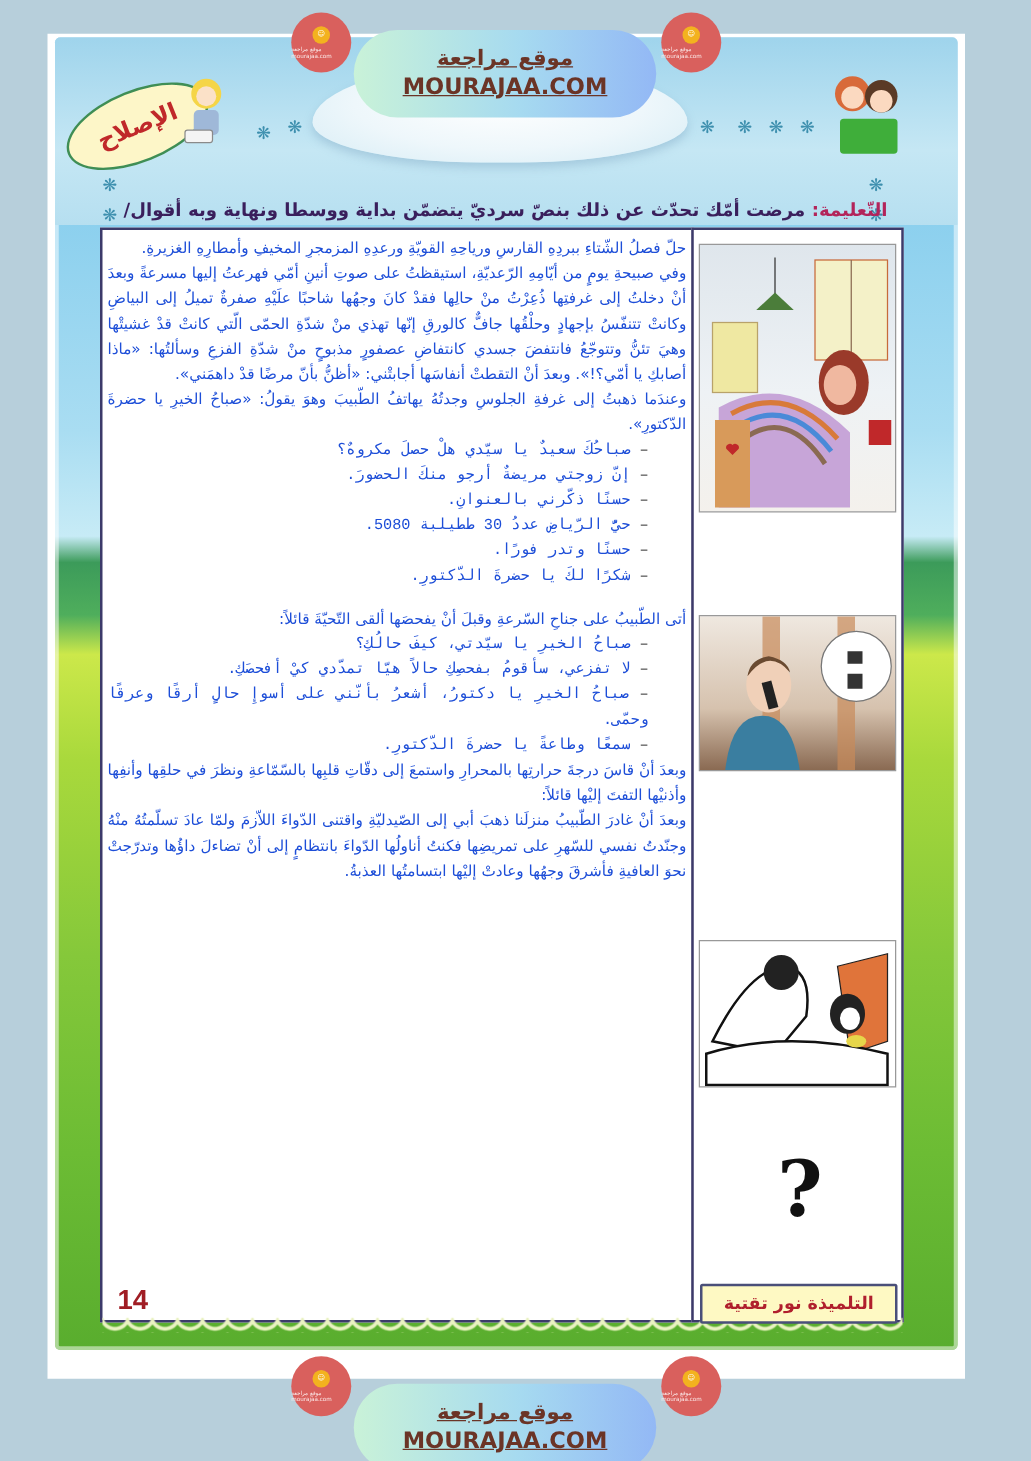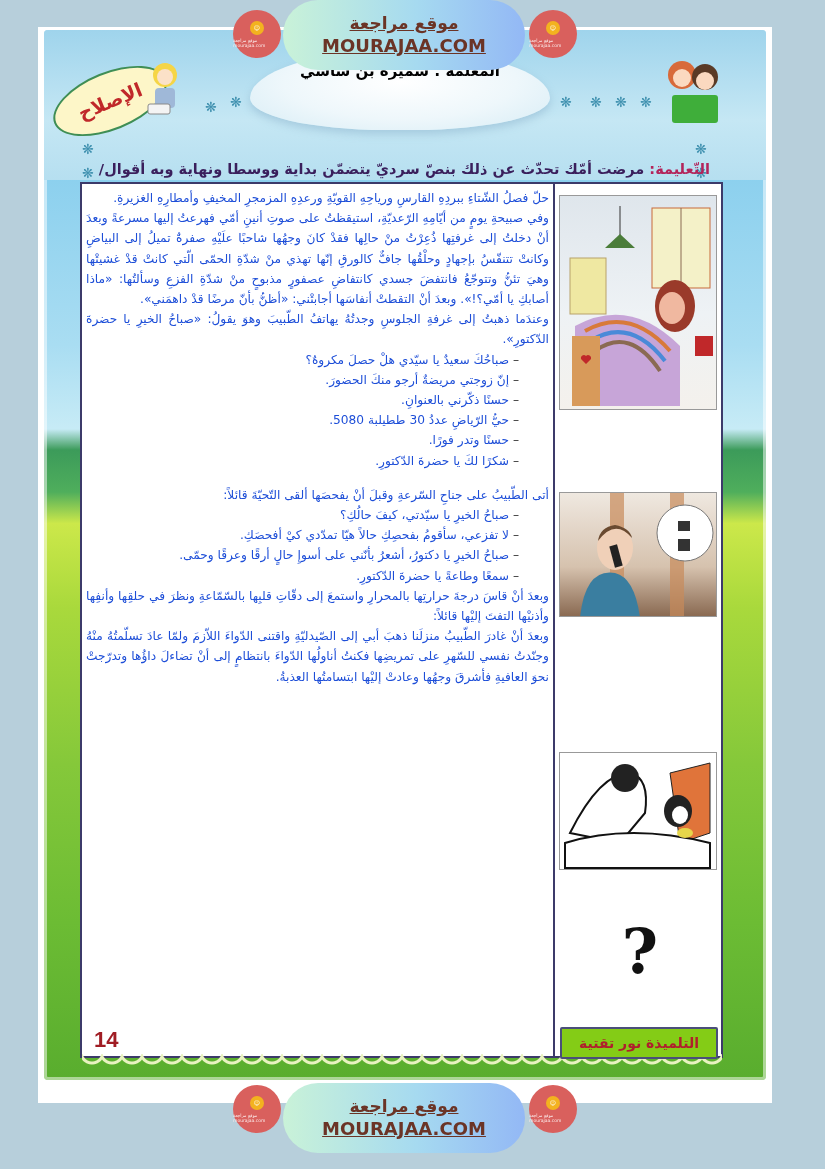--- a/index.html
+++ b/index.html
@@ -74,21 +74,21 @@
   }
   .story {
     position: absolute; left: 86px; top: 188px; width: 463px;
     direction: rtl; text-align: justify;
     font: 12.2px "DejaVu Sans", sans-serif; color: #1d4ed8;
     line-height: 20.2px;
   }
   .story p { margin: 0; }
   .story .dl { padding-right: 0; }
   .story .dl::before { content: "– "; color: #333; }
-  .story .indent { padding-right: 30px; }
+  .story .indent { padding-right: 30px; font-family: Liberation Mono, monospace; }
   .page-number {
     position: absolute; left: 94px; top: 1027px;
     font: bold 22px "Liberation Sans", sans-serif; color: #a01d24;
   }
   .scallop {
     position: absolute; left: 82px; top: 1054px; width: 640px; height: 12px;
     background: radial-gradient(circle at 10px -2px, transparent 9px, #e9f2c0 10px, #e9f2c0 12px, transparent 13px);
     background-size: 20px 12px;
   }
   .pic {
@@ -97,31 +97,32 @@
   }
   .pic1 { top: 195px; height: 215px; background: linear-gradient(180deg,#dfe6ec 0%,#eef2f5 55%,#f4f1ec 100%); }
   .pic2 { top: 492px; height: 125px; background: linear-gradient(180deg,#efe8e0 0%,#d6c2ae 60%,#8a6a52 100%); }
   .pic3 { top: 752px; height: 118px; background: #ffffff; }
   .question-mark {
     position: absolute; left: 600px; top: 915px; width: 80px; text-align: center;
     font: bold 62px "DejaVu Serif", serif; color: #111;
   }
   .student-plate {
     position: absolute; left: 560px; top: 1027px; width: 158px; height: 32px;
-    background: #84cc16; border: 2px solid #4a4f79; border-radius: 2px;
+    background: #fef9c3; border: 2px solid #4a4f79; border-radius: 2px;
     display: flex; align-items: center; justify-content: center;
   }
   .student-plate span {
     direction: rtl; font: bold 14px "DejaVu Sans", sans-serif; color: #b01f2d;
   }
   .pill {
     position: absolute; left: 283px; width: 242px; height: 70px;
     border-radius: 35px;
     background: linear-gradient(90deg, #c9f2d8 0%, #a6daf0 55%, #93b8f5 100%);
     display: flex; flex-direction: column; align-items: center; justify-content: center;
+    margin-top: 24px;
   }
   .pill .ar {
     font: bold 17px "DejaVu Sans", sans-serif; color: #6b3426; text-decoration: underline;
     direction: rtl; line-height: 22px;
   }
   .pill .en {
     font: bold 18px "DejaVu Sans", sans-serif; color: #6b3426; text-decoration: underline;
     line-height: 24px;
   }
   .logo-circle {

